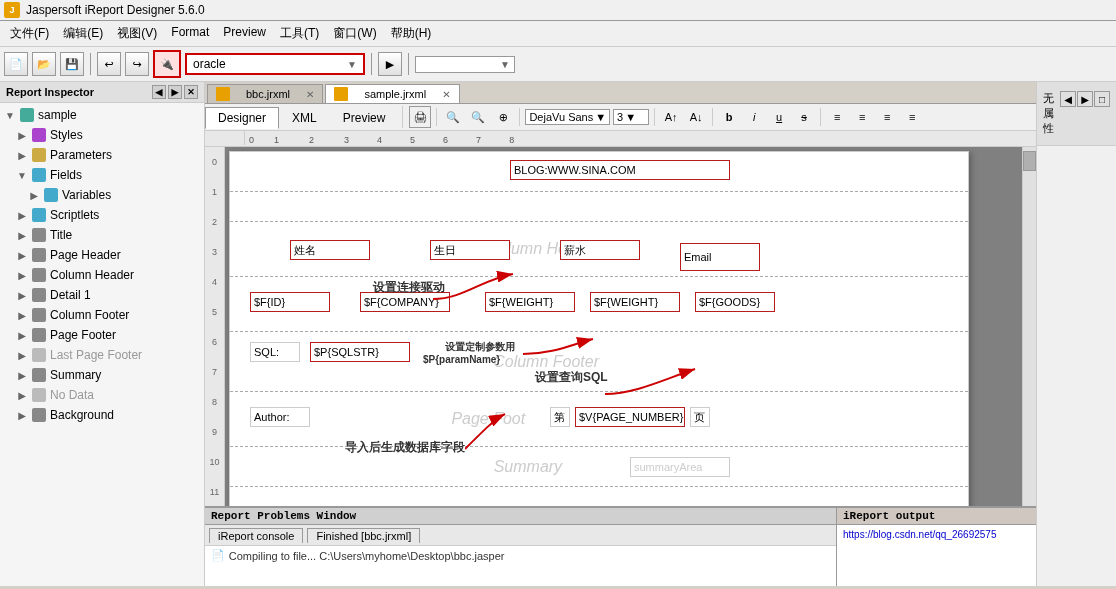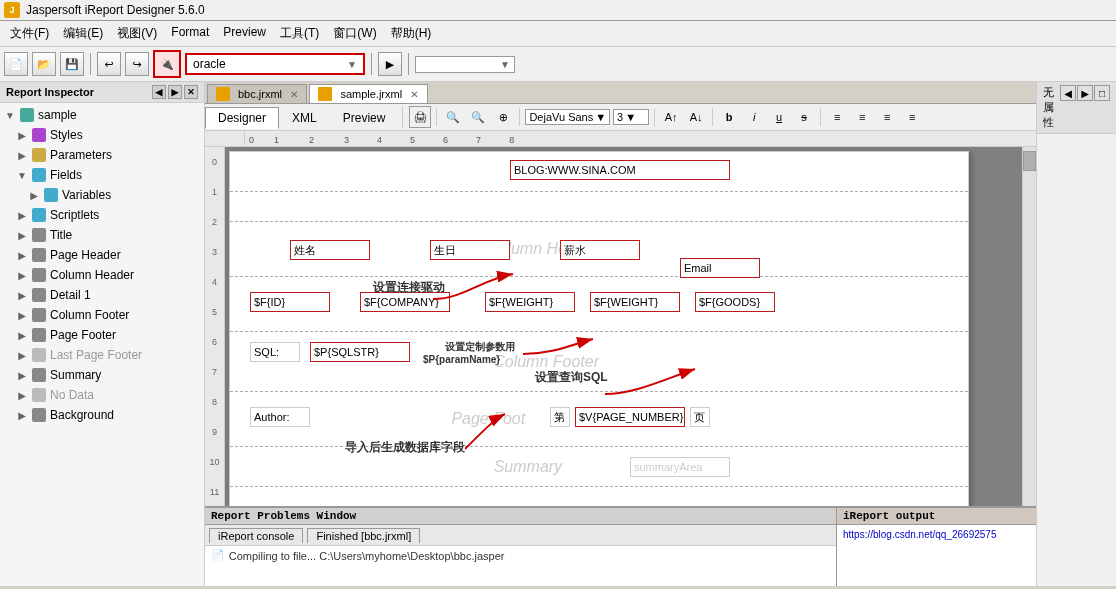--- a/index.html
+++ b/index.html
@@ -36,21 +36,21 @@
     .tree-item .item-label { font-size: 12px; }
     .tree-item.indent1 { padding-left: 16px; }
     .tree-item.indent2 { padding-left: 28px; }
     .tree-item.grayed .item-label { color: #999; }
     
     
     #center-area { flex: 1; display: flex; flex-direction: column; overflow: hidden; }
     
     
     #tabs-bar { background: #d4d0c8; display: flex; align-items: flex-end; padding: 2px 2px 0 2px; gap: 2px; border-bottom: 1px solid #999; }
-    .tab { background: #c8c4bc; border: 1px solid #999; border-bottom: none; padding: 2px 8px; font-size: 11px; cursor: pointer; display: flex; align-items: center; gap: 8px; }
+    .tab { background: #c8c4bc; border: 1px solid #999; border-bottom: none; padding: 2px 8px; font-size: 11px; cursor: pointer; display: flex; align-items: center; gap: 16px; }
     .tab.active { background: white; }
     .tab .tab-icon { width: 14px; height: 14px; background: #e8a000; display: inline-block; border-radius: 1px; }
     .tab .close-btn { font-size: 10px; color: #666; cursor: pointer; }
     
     
     #sub-tabs { background: #f0f0f0; display: flex; border-bottom: 2px solid #316ac5; padding: 0; }
     .sub-tab { padding: 3px 12px; font-size: 12px; cursor: pointer; border: 1px solid transparent; border-bottom: none; }
     .sub-tab.active { background: white; border: 1px solid #999; border-bottom: 1px solid white; margin-bottom: -1px; }
     
     
@@ -80,21 +80,21 @@
     #bottom-panels { height: 80px; border-top: 2px solid #999; display: flex; }
     #problems-panel { flex: 1; background: white; }
     #output-panel { width: 200px; background: white; border-left: 1px solid #999; }
     .panel-header { background: #d0d0d0; padding: 2px 6px; font-size: 11px; font-weight: bold; border-bottom: 1px solid #999; font-family: 'Courier New', monospace; }
     .panel-tab { display: inline-block; background: #e8e8e8; border: 1px solid #999; border-bottom: none; padding: 1px 8px; font-size: 11px; cursor: pointer; margin-top: 1px; }
     .panel-content { padding: 3px 6px; font-size: 11px; color: #333; }
     .panel-content .link { color: #0000cc; }
     
     
     #right-panel { width: 80px; background: #f0f0f0; border-left: 1px solid #ccc; display: flex; flex-direction: column; }
-    #right-panel-header { background: #e0e0e0; border-bottom: 1px solid #ccc; padding: 3px 6px; font-size: 11px; display: flex; justify-content: flex-end; }
+    #right-panel-header { background: #e0e0e0; border-bottom: 1px solid #ccc; padding: 9px 6px; font-size: 11px; display: flex; justify-content: flex-end; }
     
     
     #nav-btns { display: flex; gap: 1px; }
     .nav-btn { width: 16px; height: 16px; border: 1px solid #999; background: #e0e0e0; display: flex; align-items: center; justify-content: center; font-size: 10px; cursor: pointer; }
   </style>
 </head>
 <body>
 
 <div id="titlebar">
   <span class="app-icon">J</span>
@@ -403,21 +403,21 @@
             <span class="section-label" style="right:50%; color:#ccc; font-size:16px; font-style:italic;">Column Header</span>
             <div class="rfield bordered" style="left:60px; top:18px; width:80px; height:20px;">
               <span>姓名</span>
             </div>
             <div class="rfield bordered" style="left:200px; top:18px; width:80px; height:20px;">
               <span>生日</span>
             </div>
             <div class="rfield bordered" style="left:330px; top:18px; width:80px; height:20px;">
               <span>薪水</span>
             </div>
-            <div class="rfield bordered" style="left:450px; top:36px; width:80px; height:20px;">
+            <div class="rfield bordered" style="left:450px; top:21px; width:80px; height:28px;">
               <span>Email</span>
             </div>
           </div>
 
           <div class="report-section" style="height:55px;">
             <div class="rfield bordered" style="left:20px; top:15px; width:80px; height:20px;">
               <span>$F{ID}</span>
             </div>
             <div class="rfield bordered" style="left:130px; top:15px; width:90px; height:20px;">
               <span>$F{COMPANY}</span>

